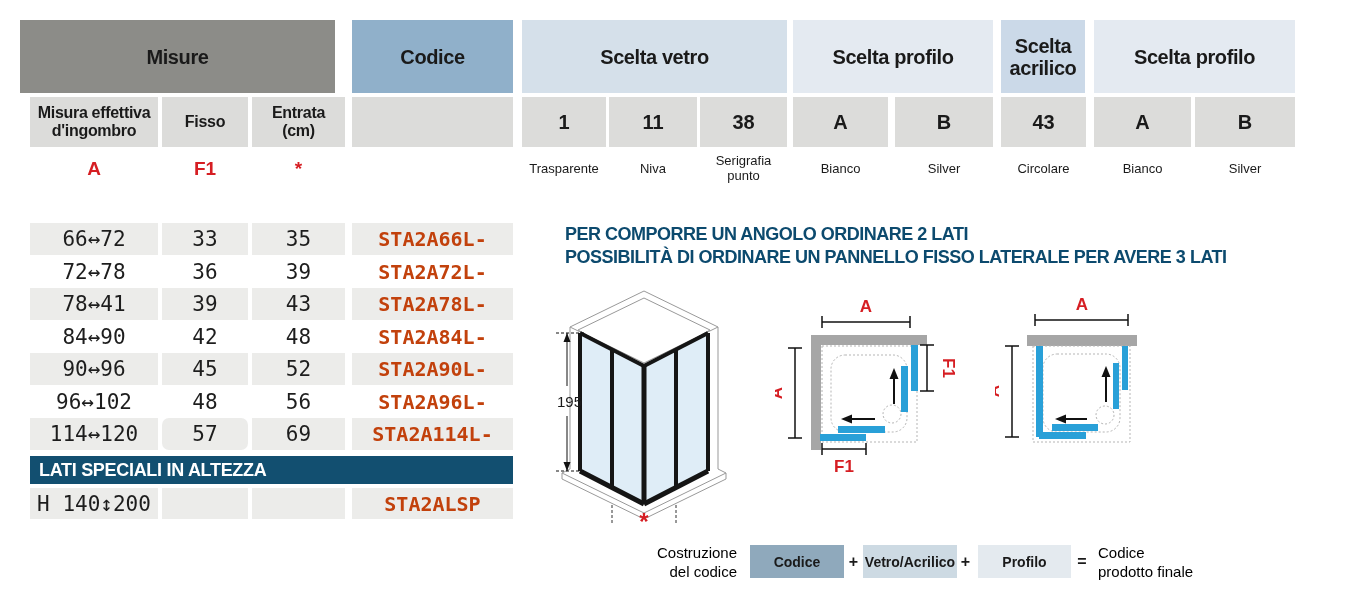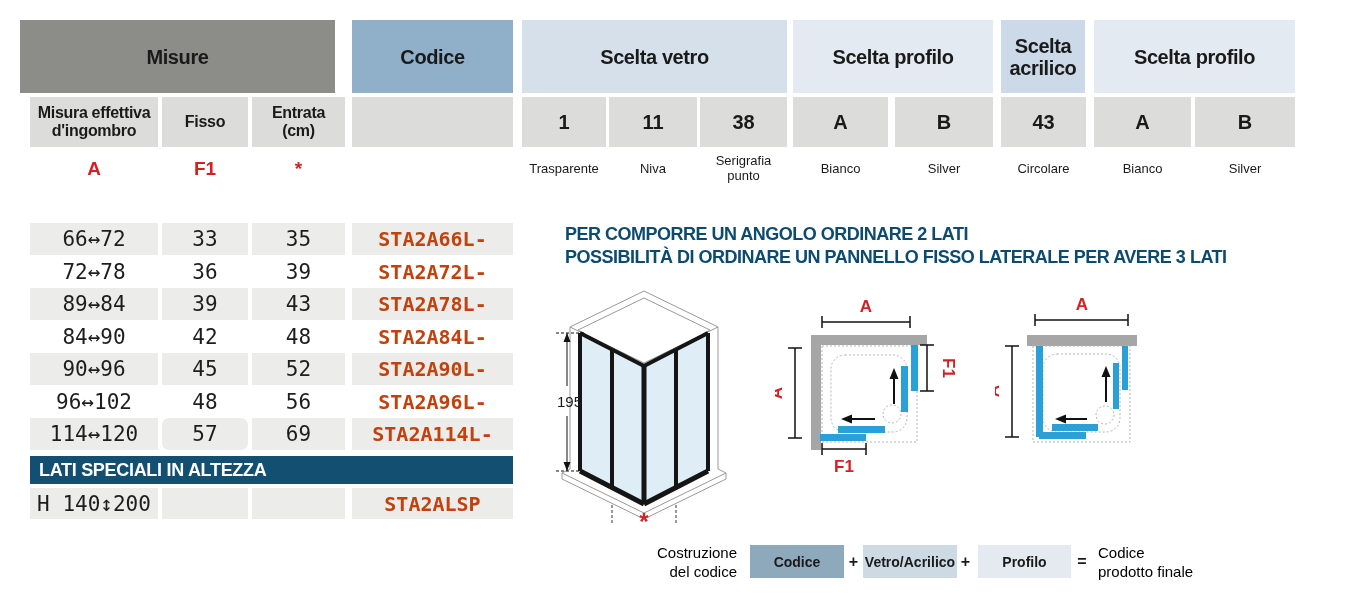--- a/index.html
+++ b/index.html
@@ -71,21 +71,21 @@
   <div class="cell mono rowbg0" style="left:30px;top:223px;width:128px;height:32px;">66↔72</div>
   <div class="cell mono rowbg0" style="left:162px;top:223px;width:86px;height:32px;">33</div>
   <div class="cell mono rowbg0" style="left:252px;top:223px;width:93px;height:32px;">35</div>
   <div class="cell code rowbg0" style="left:352px;top:223px;width:161px;height:32px;">STA2A66L-</div>
 
   <div class="cell mono rowbg1" style="left:30px;top:256px;width:128px;height:32px;">72↔78</div>
   <div class="cell mono rowbg1" style="left:162px;top:256px;width:86px;height:32px;">36</div>
   <div class="cell mono rowbg1" style="left:252px;top:256px;width:93px;height:32px;">39</div>
   <div class="cell code rowbg1" style="left:352px;top:256px;width:161px;height:32px;">STA2A72L-</div>
 
-  <div class="cell mono rowbg0" style="left:30px;top:288px;width:128px;height:32px;">89↔84</div>
+  <div class="cell mono rowbg0" style="left:30px;top:288px;width:128px;height:32px;">78↔41</div>
   <div class="cell mono rowbg0" style="left:162px;top:288px;width:86px;height:32px;">39</div>
   <div class="cell mono rowbg0" style="left:252px;top:288px;width:93px;height:32px;">43</div>
   <div class="cell code rowbg0" style="left:352px;top:288px;width:161px;height:32px;">STA2A78L-</div>
 
   <div class="cell mono rowbg1" style="left:30px;top:321px;width:128px;height:32px;">84↔90</div>
   <div class="cell mono rowbg1" style="left:162px;top:321px;width:86px;height:32px;">42</div>
   <div class="cell mono rowbg1" style="left:252px;top:321px;width:93px;height:32px;">48</div>
   <div class="cell code rowbg1" style="left:352px;top:321px;width:161px;height:32px;">STA2A84L-</div>
 
   <div class="cell mono rowbg0" style="left:30px;top:353px;width:128px;height:32px;">90↔96</div>

